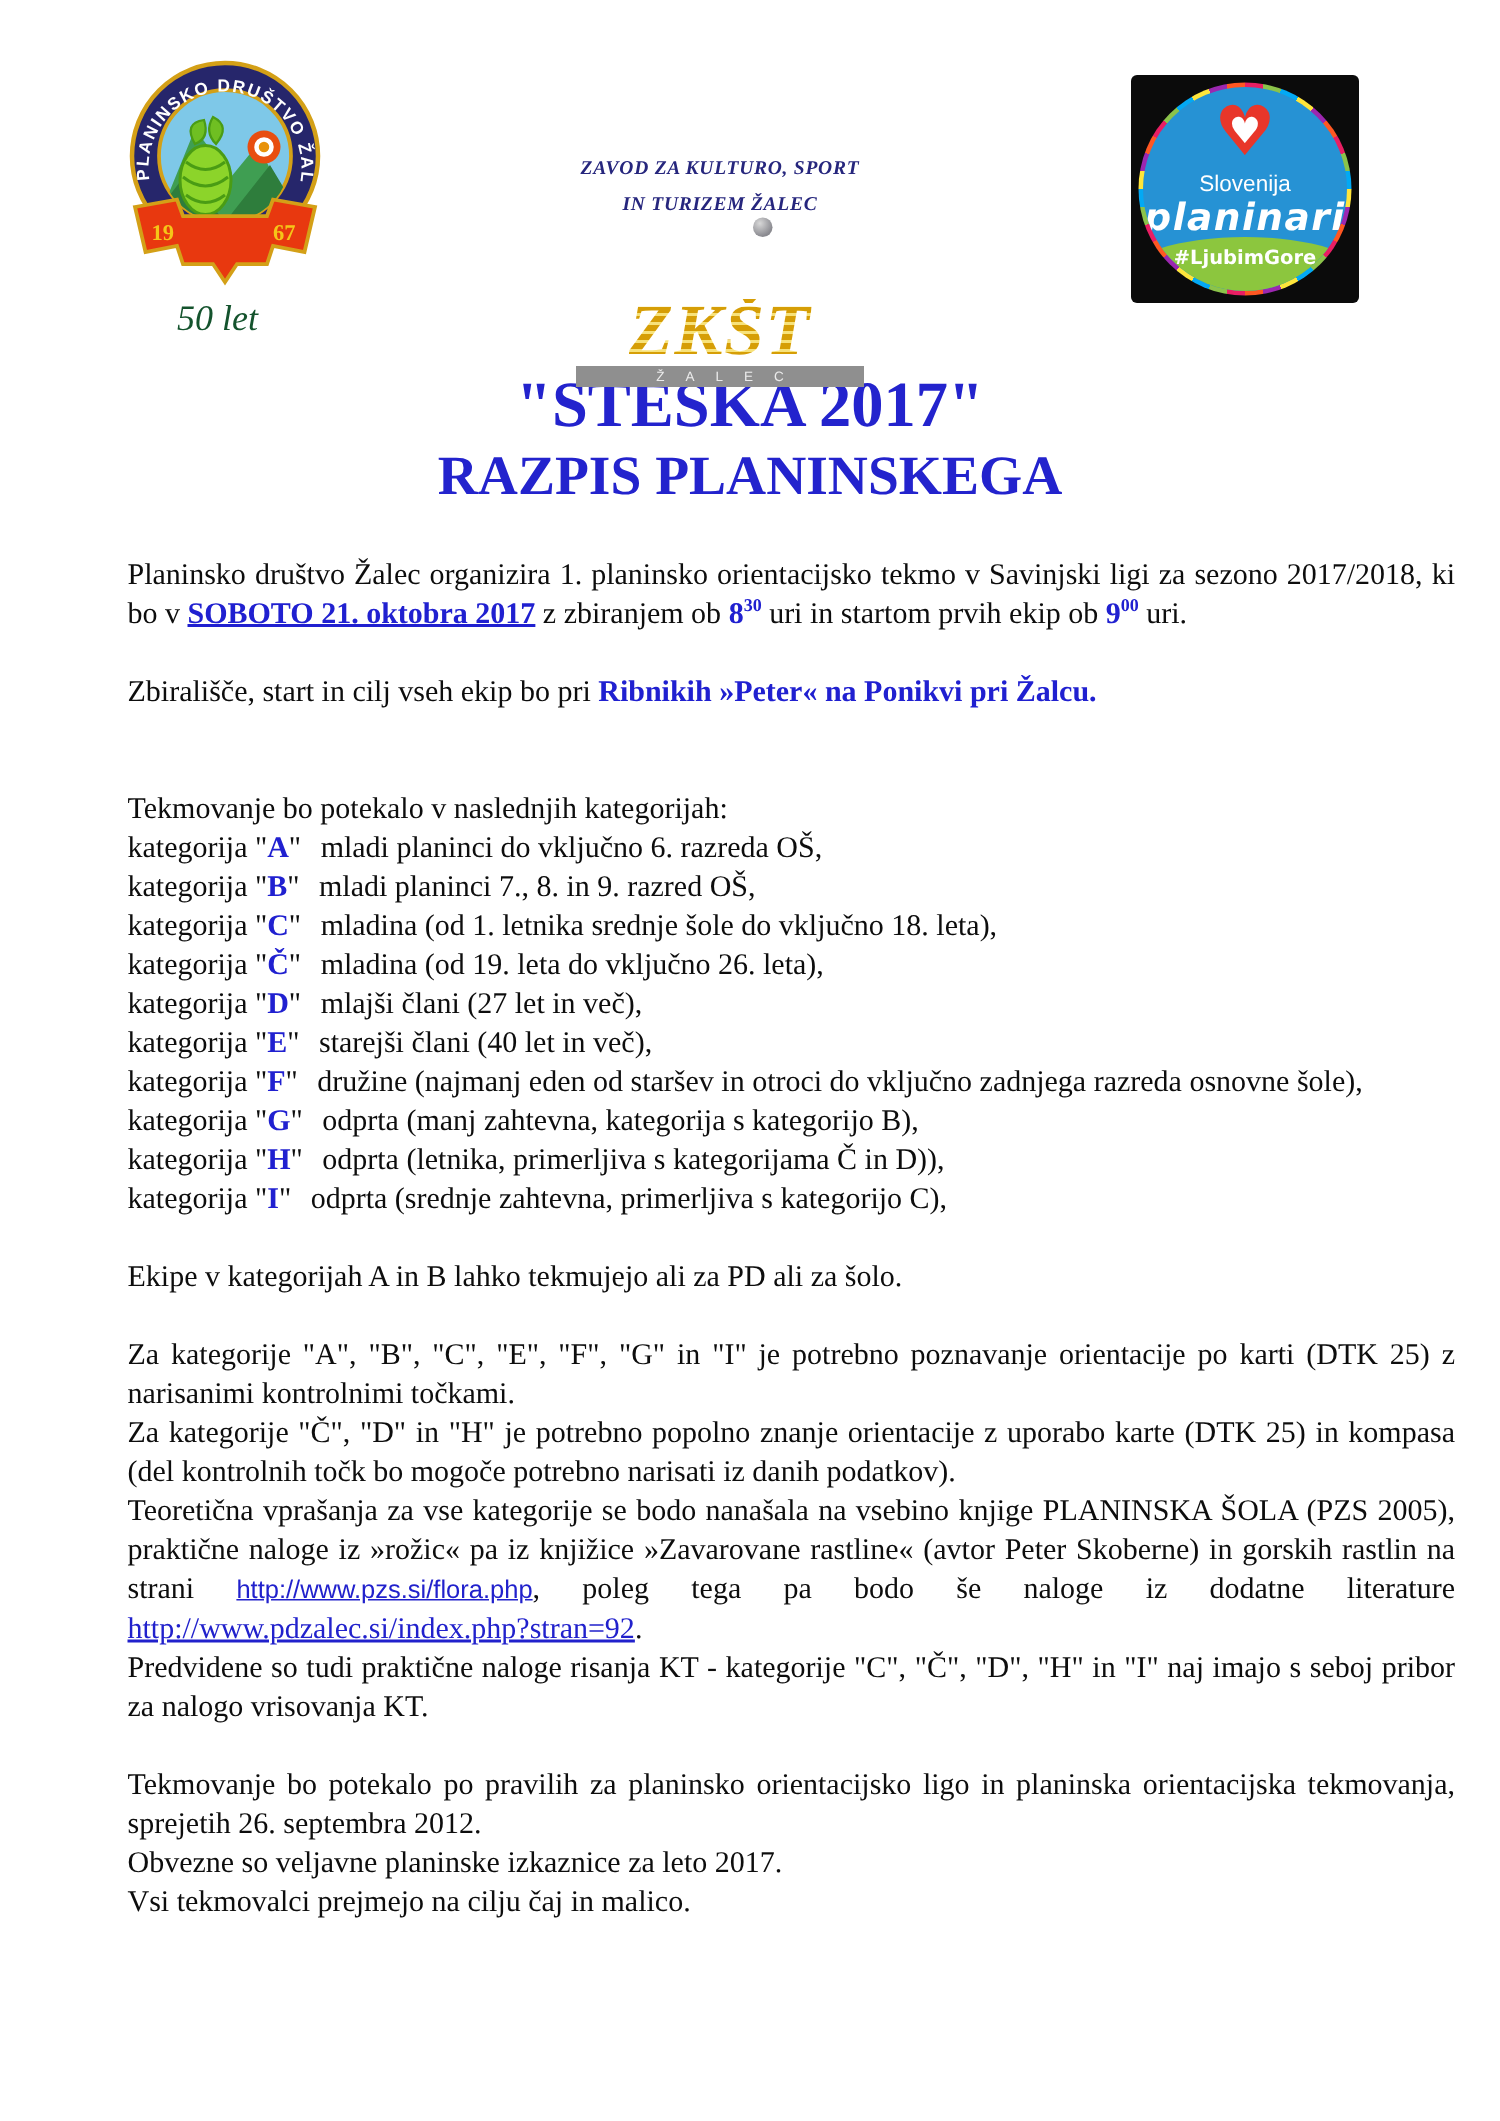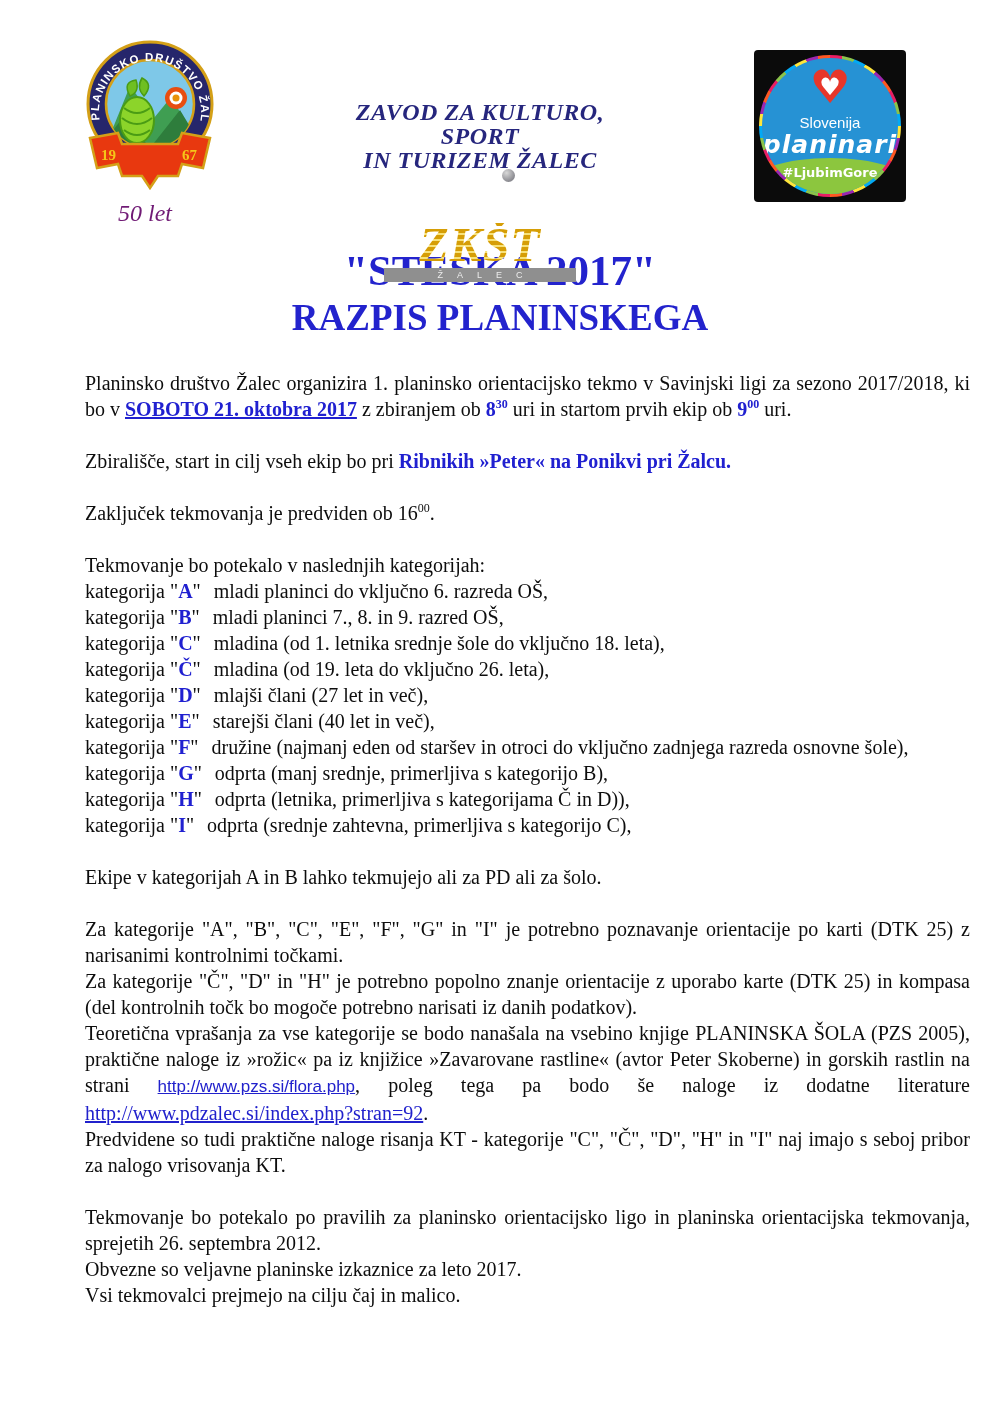--- a/index.html
+++ b/index.html
@@ -12,28 +12,28 @@
     color: #0d0d0d;
     overflow: hidden;
   }
 
   
   .header { position: relative; height: 232px; }
 
   .pd-logo { position: absolute; left: 84px; top: 38px; width: 132px; }
   .pd-caption {
     position: absolute; left: 118px; top: 200px;
-    font-style: italic; font-size: 24px; color: #701a75;
+    font-style: italic; font-size: 24px; color: #14532d;
     font-family: "Liberation Serif", serif;
   }
 
   .zkst-block { position: absolute; left: 320px; top: 100px; width: 320px; text-align: center; }
   .zkst-line {
     color: #26267d; font-weight: bold; font-style: italic;
-    font-size: 24px; line-height: 24px; letter-spacing: 0.5px;
+    font-size: 13px; line-height: 24px; letter-spacing: 0.5px;
     font-family: "Liberation Serif", serif;
   }
   .zkst-acronym-wrap { position: relative; display: inline-block; margin-top: 3px; }
   .zkst-acronym {
     font-family: "Liberation Serif", serif;
     font-weight: bold; font-style: italic;
     font-size: 48px; line-height: 44px;
     color: #dba713;
     background: repeating-linear-gradient(180deg, #d69e06 0px, #d69e06 4px, #f7e27a 4px, #f7e27a 6px);
     -webkit-background-clip: text;
@@ -194,35 +194,34 @@
   <div class="body-text">
 
     <p class="para"><span>Planinsko društvo Žalec organizira 1. planinsko orientacijsko tekmo v Savinjski ligi za sezono 2017/2018, ki bo v </span><span class="blue-bu">SOBOTO 21. oktobra 2017</span><span> z zbiranjem ob </span><span class="blue-b"><span>8</span><sup>30</sup></span><span> uri in startom prvih ekip ob </span><span class="blue-b"><span>9</span><sup>00</sup></span><span> uri.</span></p>
 
     <div class="gap"></div>
 
     <p class="para"><span>Zbirališče, start in cilj vseh ekip bo pri </span><span class="blue-b">Ribnikih »Peter« na Ponikvi pri Žalcu.</span></p>
 
     <div class="gap"></div>
 
-    <p class="para"><span>Zaključek tekmovanja je predviden ob 16</span><sup>00</sup><span>.</span></p>
 
     <div class="gap"></div>
 
     <div>
       <div>Tekmovanje bo potekalo v naslednjih kategorijah:</div>
 
       <div class="cat-row"><span>kategorija "</span><span class="blue-b">A</span><span>"</span><span class="cat-desc">mladi planinci do vključno 6. razreda OŠ,</span></div>
       <div class="cat-row"><span>kategorija "</span><span class="blue-b">B</span><span>"</span><span class="cat-desc">mladi planinci 7., 8. in 9.  razred OŠ,</span></div>
       <div class="cat-row"><span>kategorija "</span><span class="blue-b">C</span><span>"</span><span class="cat-desc">mladina (od 1. letnika srednje šole do vključno 18. leta),</span></div>
       <div class="cat-row"><span>kategorija "</span><span class="blue-b">Č</span><span>"</span><span class="cat-desc">mladina (od 19. leta do vključno 26. leta),</span></div>
       <div class="cat-row"><span>kategorija "</span><span class="blue-b">D</span><span>"</span><span class="cat-desc">mlajši člani (27 let in več),</span></div>
       <div class="cat-row"><span>kategorija "</span><span class="blue-b">E</span><span>"</span><span class="cat-desc">starejši člani (40 let in več),</span></div>
       <div class="cat-row"><span>kategorija "</span><span class="blue-b">F</span><span>"</span><span class="cat-desc">družine (najmanj eden od staršev in otroci do vključno zadnjega razreda osnovne šole),</span></div>
-      <div class="cat-row"><span>kategorija "</span><span class="blue-b">G</span><span>"</span><span class="cat-desc">odprta (manj srednje, primerljiva s kategorijo B),</span></div>
+      <div class="cat-row"><span>kategorija "</span><span class="blue-b">G</span><span>"</span><span class="cat-desc">odprta (manj zahtevna, kategorija s kategorijo B),</span></div>
       <div class="cat-row"><span>kategorija "</span><span class="blue-b">H</span><span>"</span><span class="cat-desc">odprta (letnika, primerljiva s kategorijama Č in D)),</span></div>
       <div class="cat-row"><span>kategorija "</span><span class="blue-b">I</span><span>"</span><span class="cat-desc">odprta (srednje zahtevna, primerljiva s kategorijo C),</span></div>
     </div>
 
     <div class="gap"></div>
 
     <p class="para">Ekipe v kategorijah A in B lahko tekmujejo ali za PD ali za šolo.</p>
 
     <div class="gap"></div>
 

